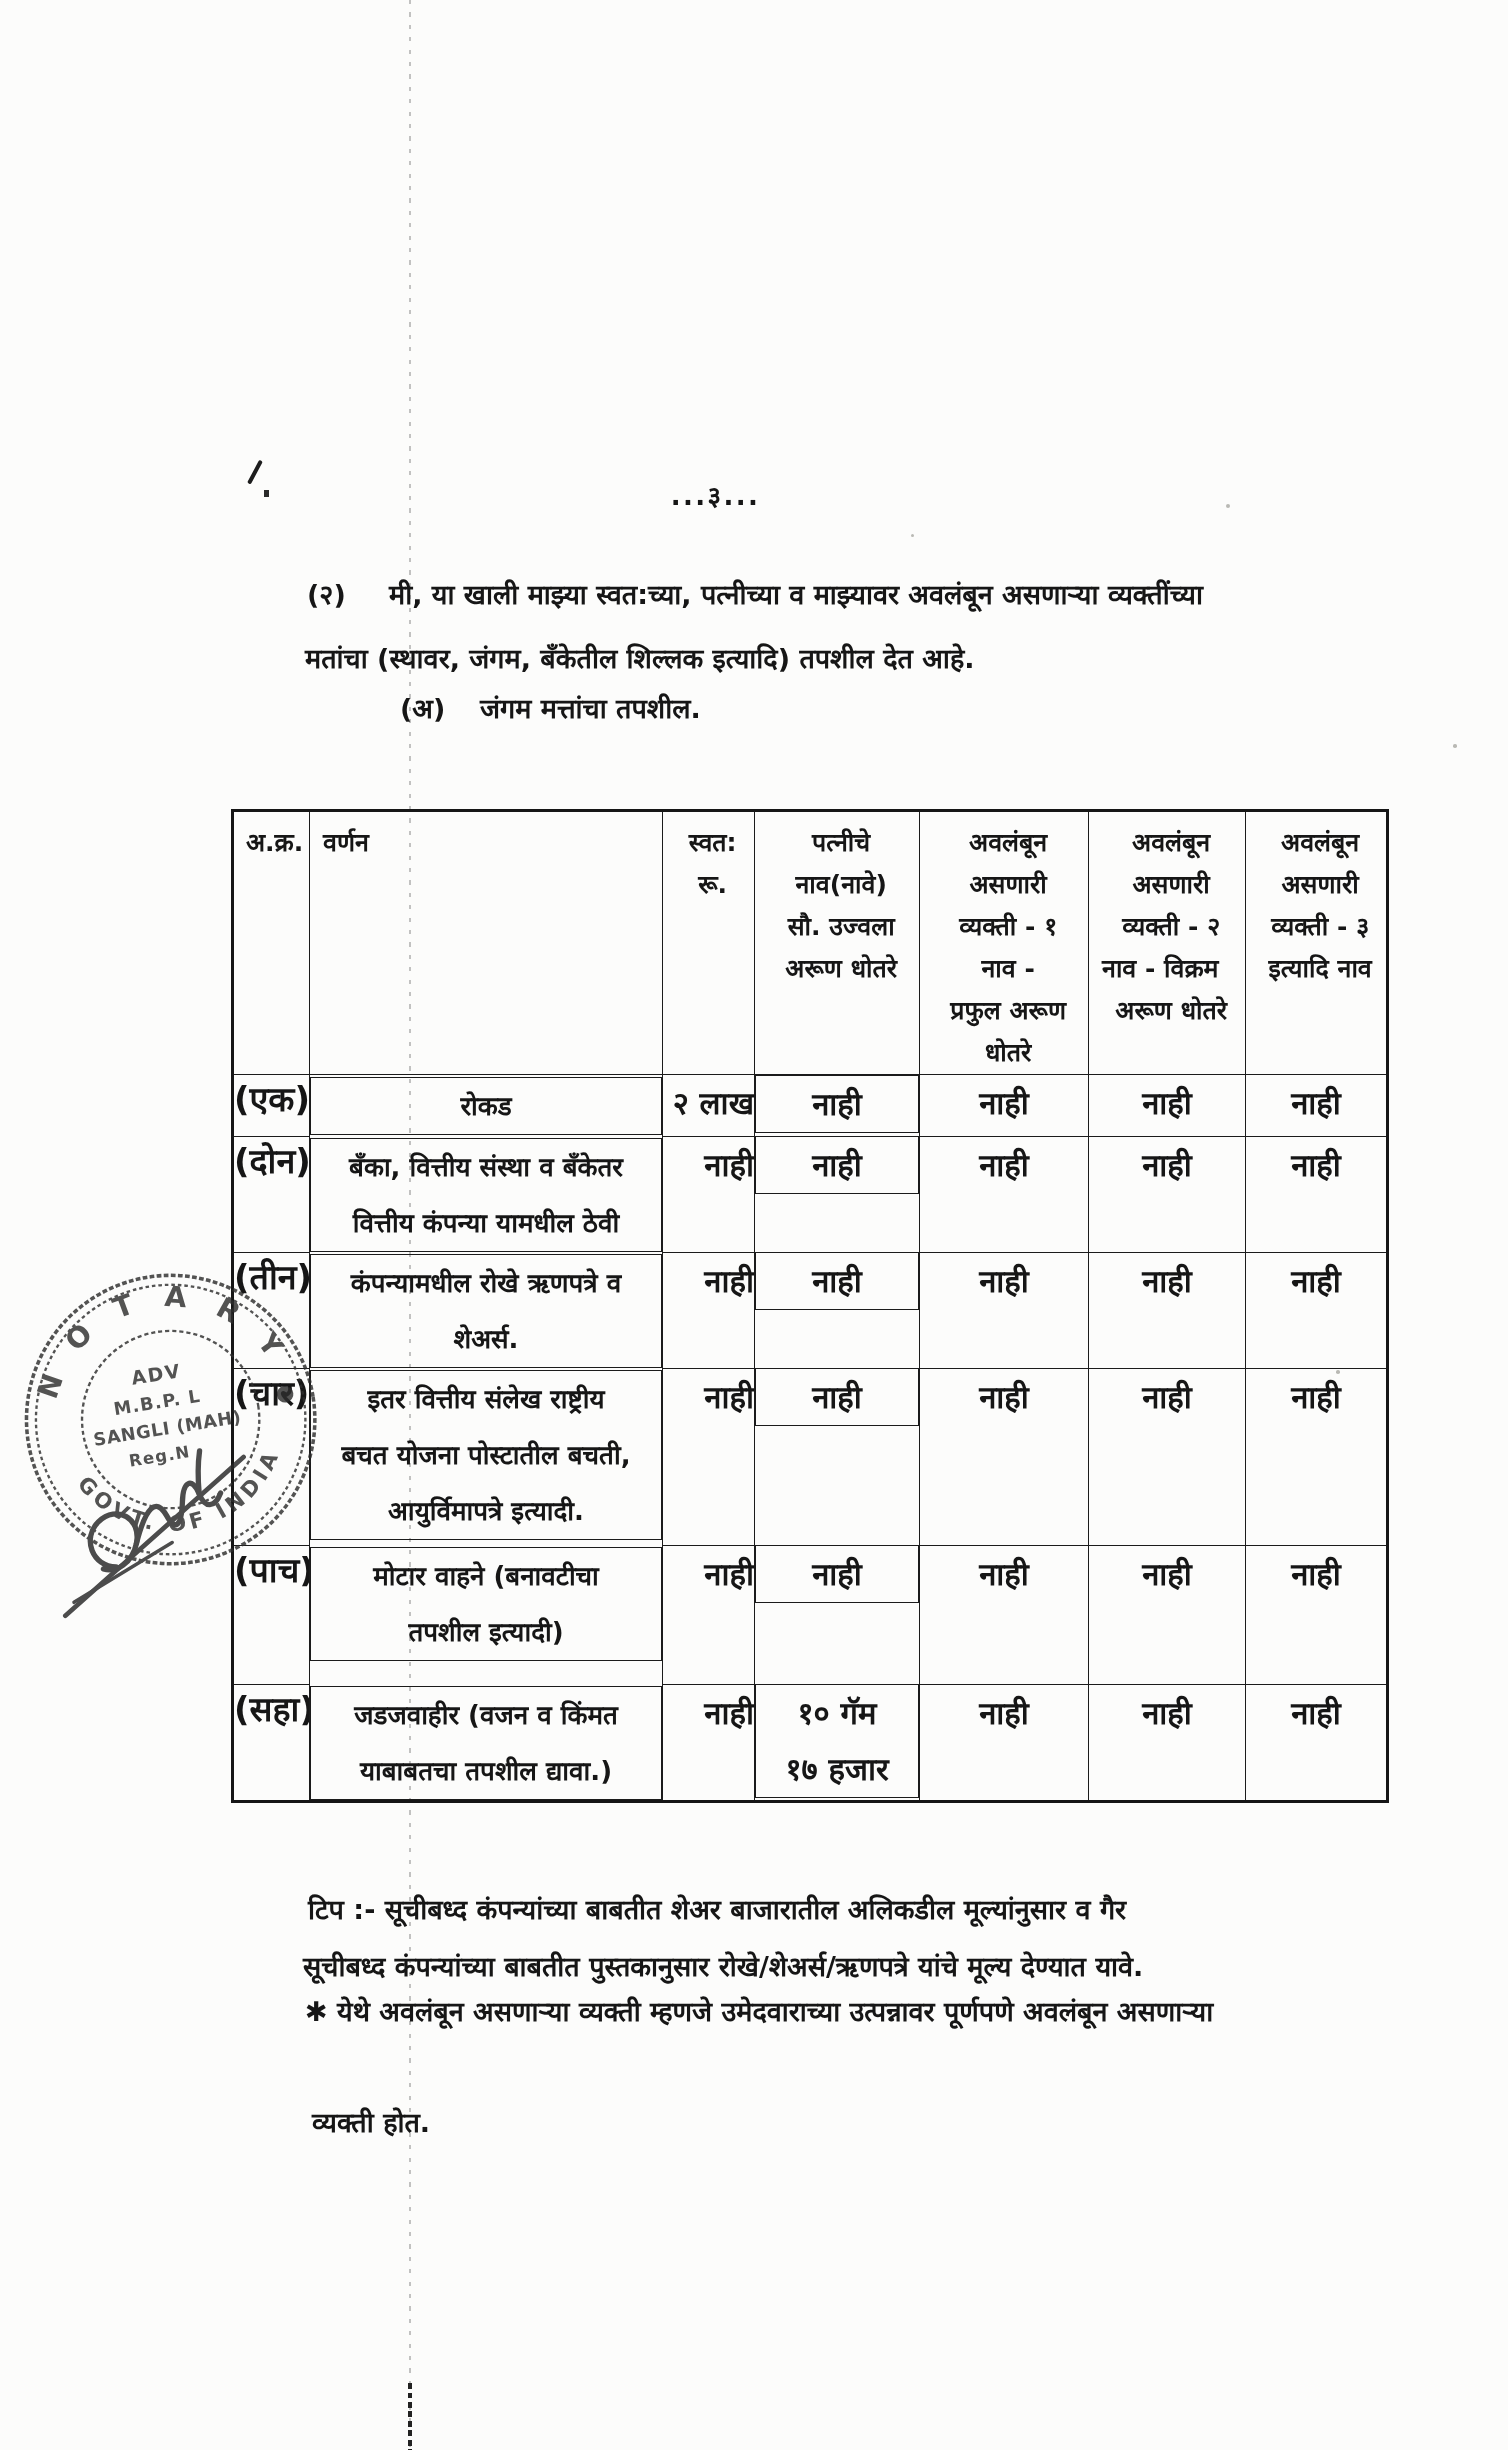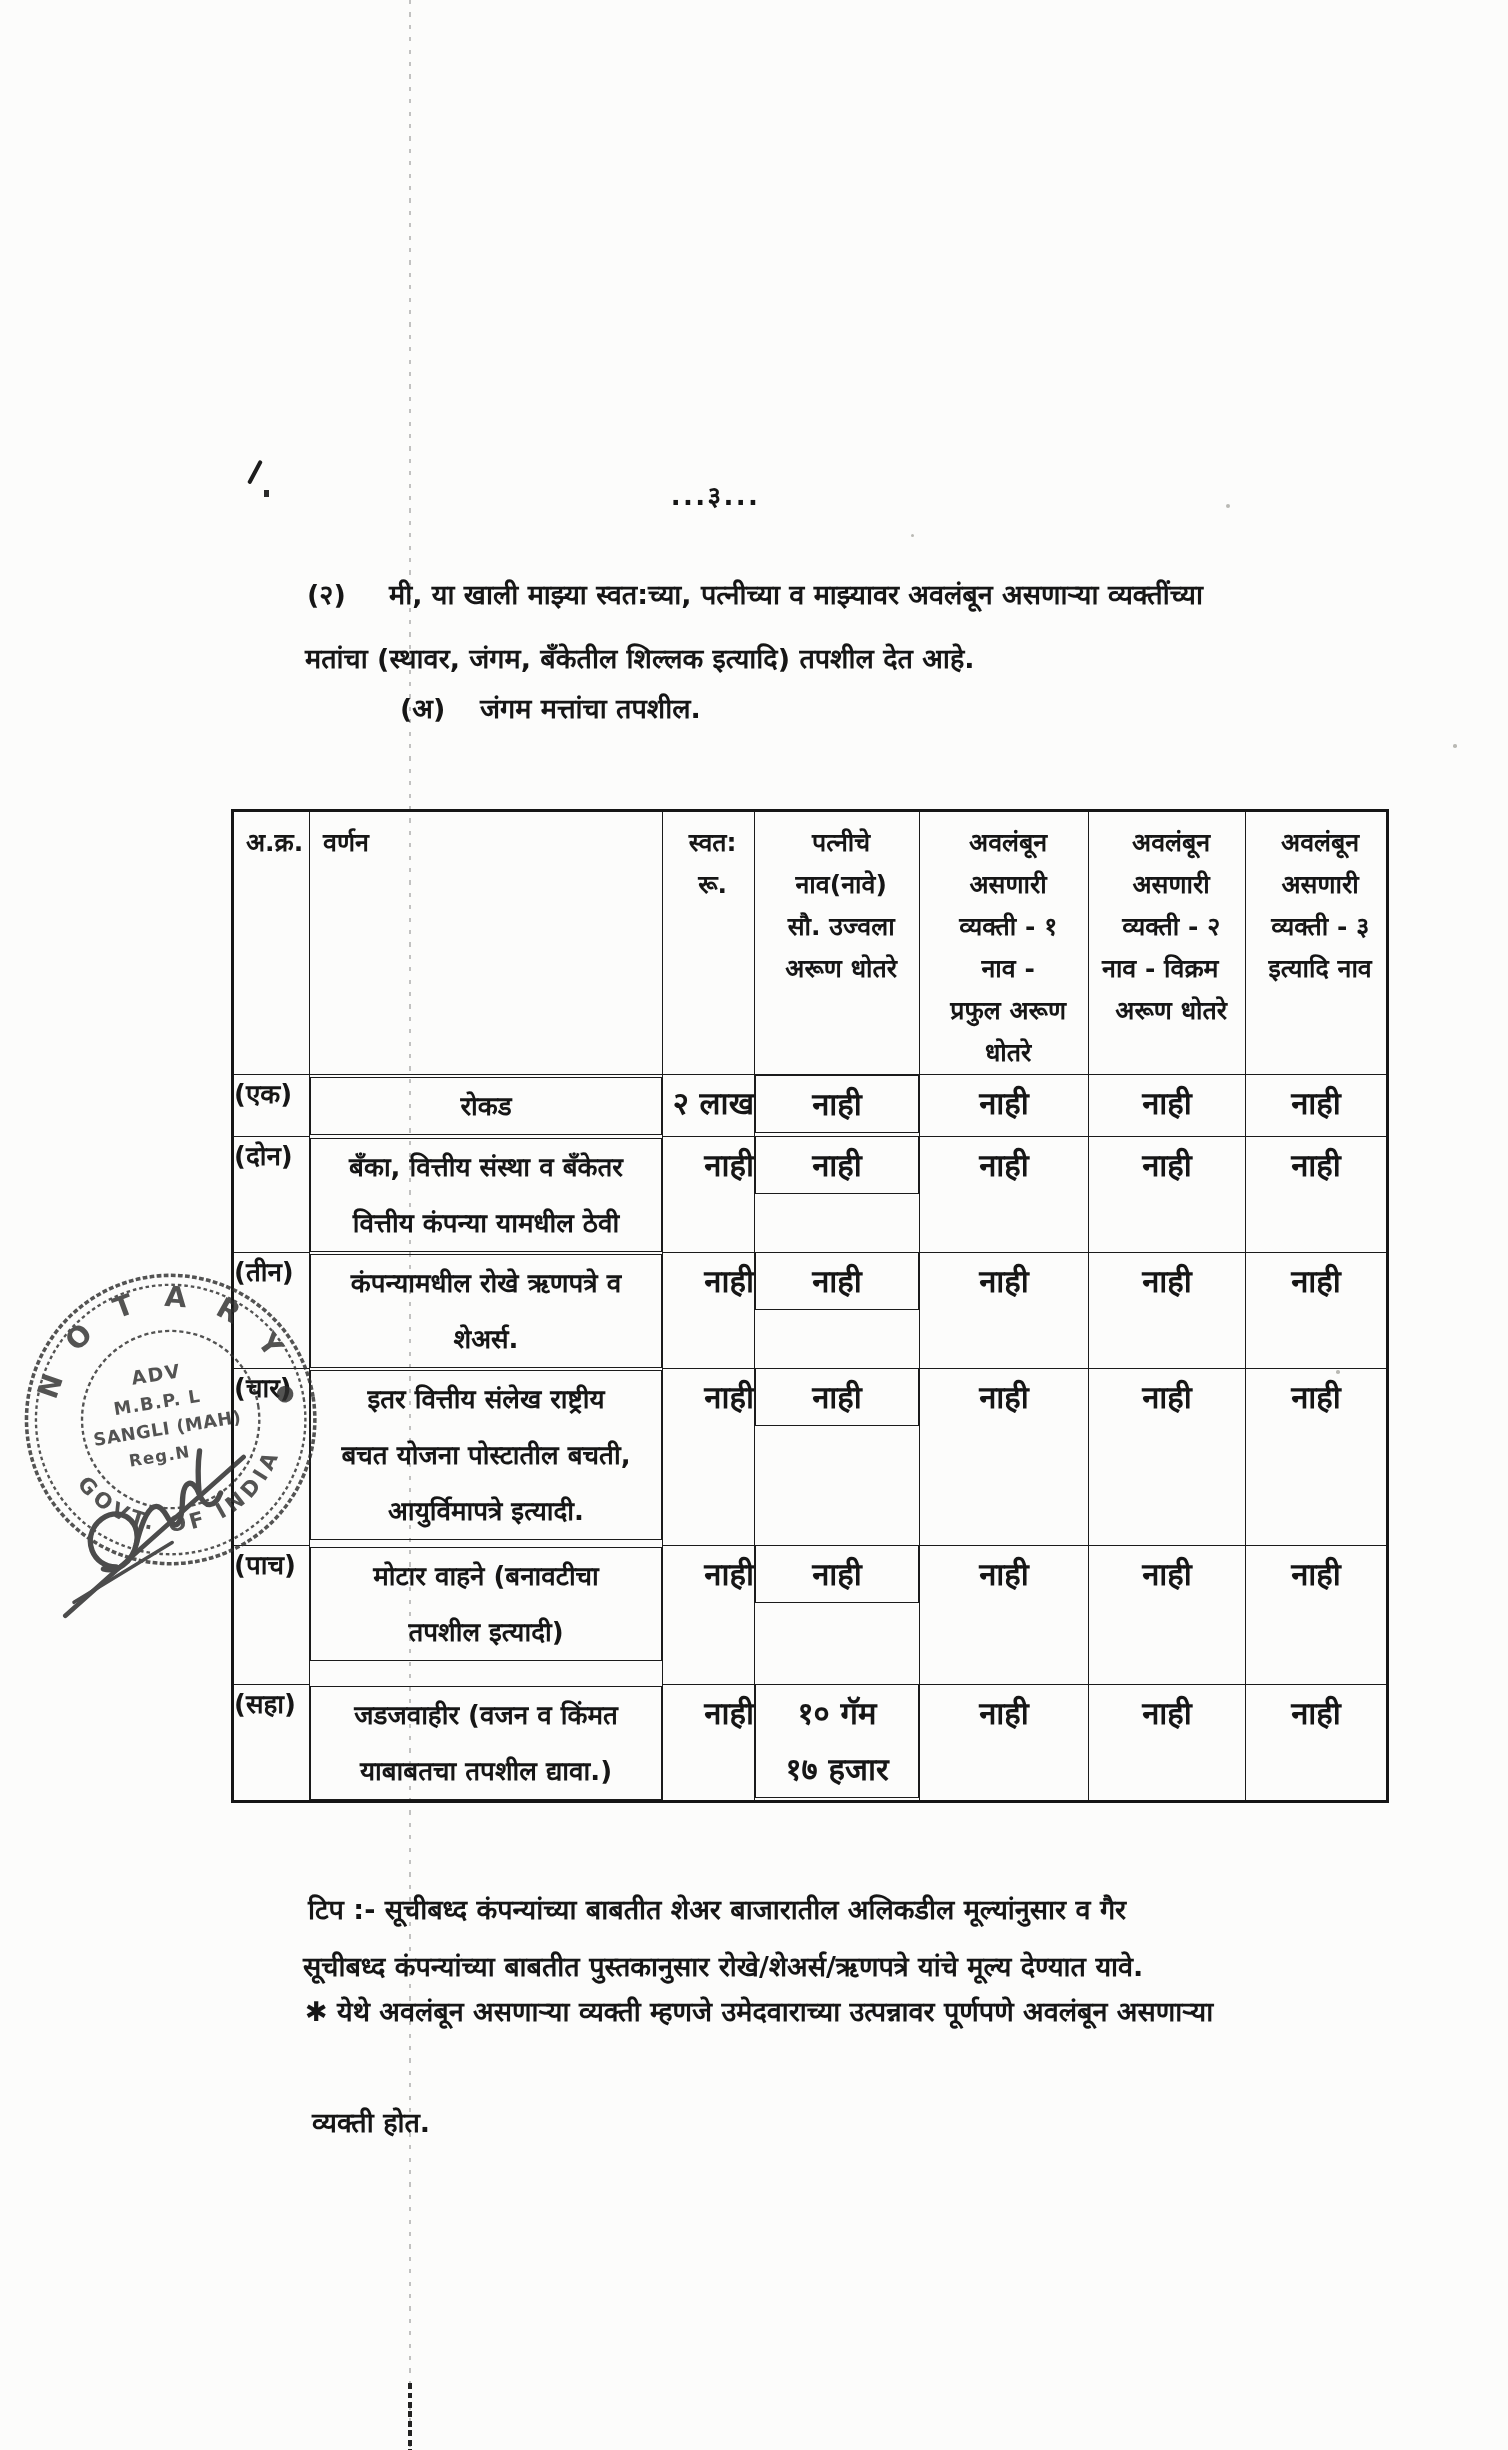--- a/index.html
+++ b/index.html
@@ -54,21 +54,21 @@
     overflow:hidden;
   }
   #assets-table{border:3px solid #161616;}
   th.h{font-weight:600;text-align:left;}
   .hcell{padding:9.5px 4.7px 0 13px;font-size:25px;line-height:42px;font-weight:600;}
   .hcell b{font-weight:800;}
   .pre{white-space:pre-line;display:block;text-align:center;}
   tr.hr{height:260px;}
   tr.r1{height:62px;} tr.r2{height:101px;} tr.r3{height:104px;}
   tr.r4{height:177px;} tr.r5{height:139px;} tr.r6{height:101px;} tr.r7{height:98px;}
-  td.s{font-size:26px;font-weight:600;padding:9.5px 0 0 6px;white-space:nowrap;}
+  td.s{font-size:34px;font-weight:600;padding:9.5px 0 0 6px;white-space:nowrap;}
   td.d{font-size:26px;font-weight:600;line-height:56px;padding:7px 3.5px 0 14px;}
   td.v{font-size:31px;font-weight:700;text-align:center;line-height:56px;}
   td.c3{text-align:right;padding-right:8.3px;}
   tr.r1 td.v{padding-top:8.3px;}
   tr.r2 td.v{padding-top:9.5px;}
   tr.r3 td.v{padding-top:9.5px;}
   tr.r4 td.v{padding-top:66px;}
   tr.r5 td.v{padding-top:89px;}
   tr.r6 td.v{padding-top:10.6px;}
   tr.r7 td.v{padding-top:8.3px;}

